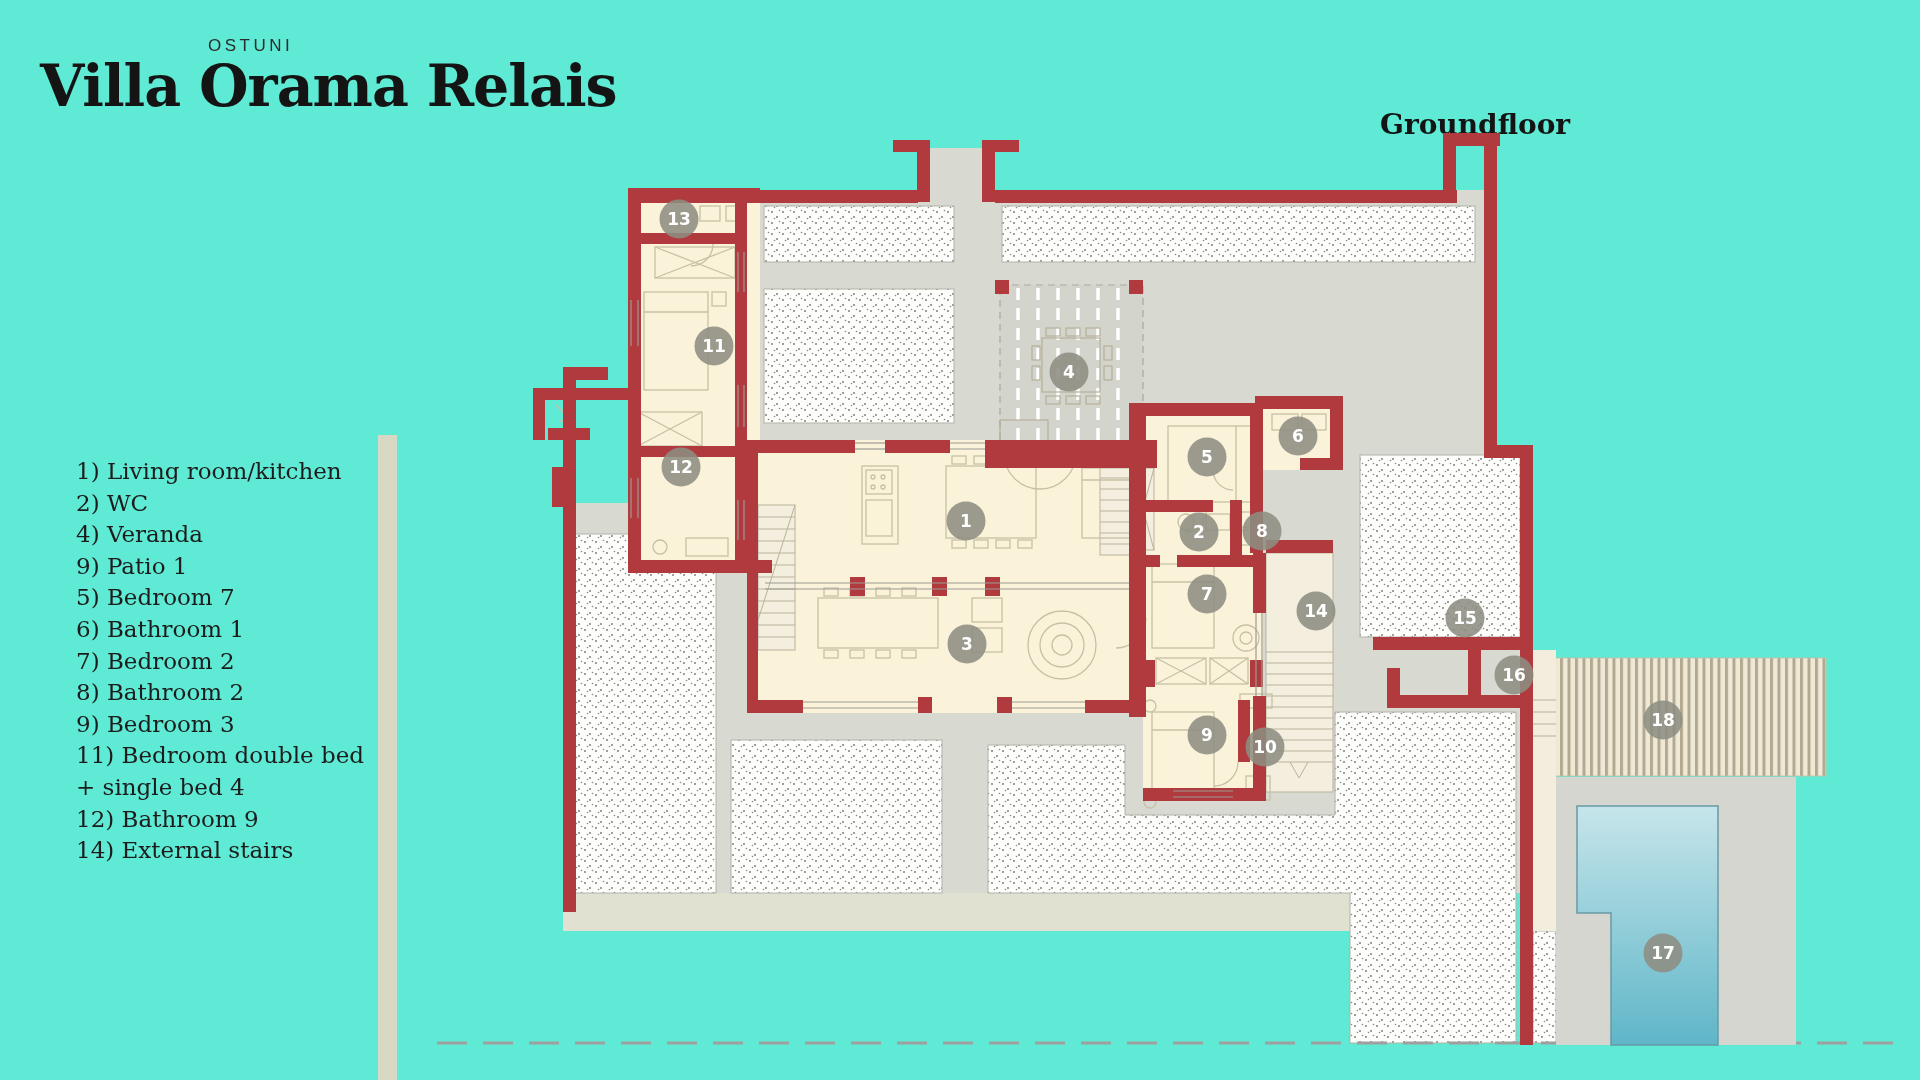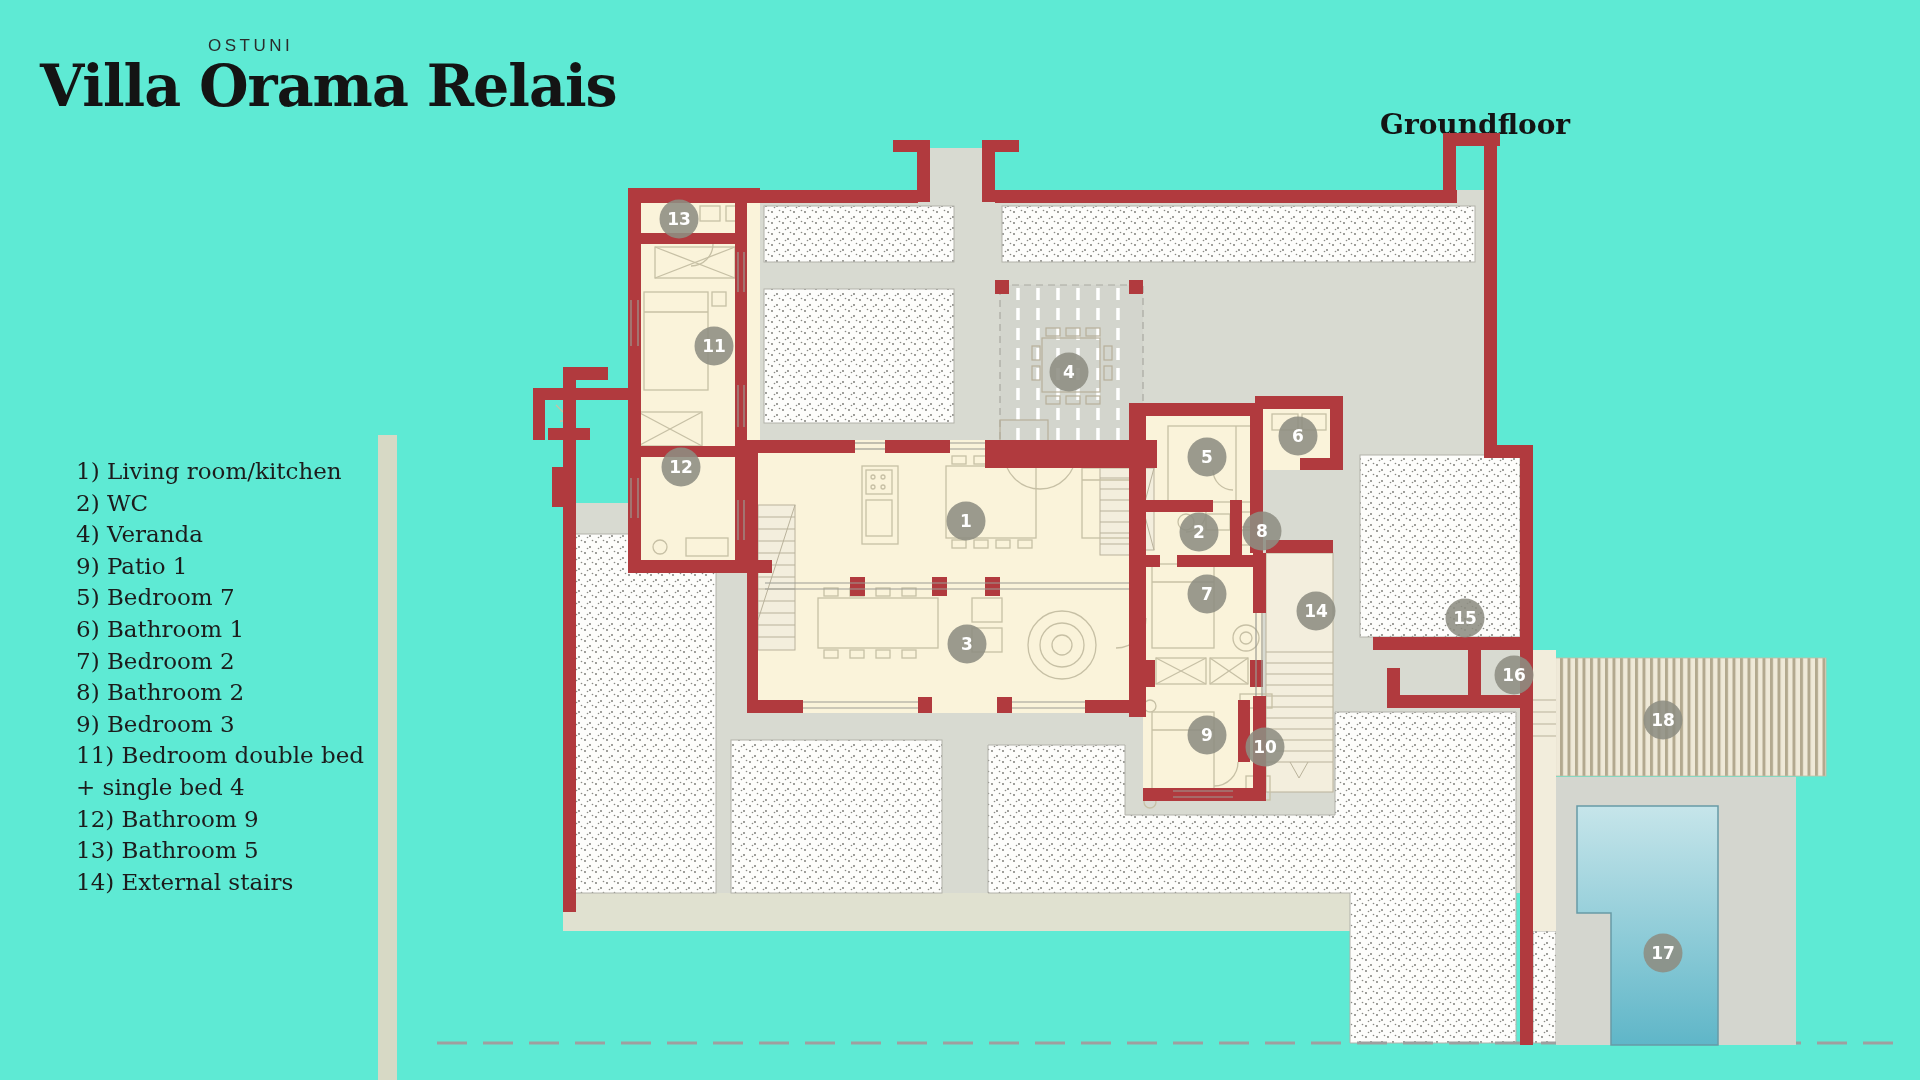--- a/index.html
+++ b/index.html
@@ -33,21 +33,20 @@
       <div class="legend-item">4) Veranda</div>
       <div class="legend-item">9) Patio 1</div>
       <div class="legend-item">5) Bedroom 7</div>
       <div class="legend-item">6) Bathroom 1</div>
       <div class="legend-item">7) Bedroom 2</div>
       <div class="legend-item">8) Bathroom 2</div>
       <div class="legend-item">9) Bedroom 3</div>
       <div class="legend-item">11) Bedroom double bed
  + single bed 4</div>
       <div class="legend-item">12) Bathroom 9</div>
-      <div class="legend-item">13) Bathroom 5</div>
       <div class="legend-item">14) External stairs</div>
     </div>
 
   <svg class="plan" viewBox="0 0 1920 1080">
     <defs>
       <pattern id="dots" width="11" height="11" patternUnits="userSpaceOnUse">
         <rect width="11" height="11" fill="#fdfdfb"></rect>
         <circle cx="2" cy="3" r="0.9" fill="#73736d"></circle>
         <circle cx="7" cy="8" r="0.9" fill="#73736d"></circle>
         <circle cx="9.5" cy="1.5" r="0.8" fill="#8a8a84"></circle>

